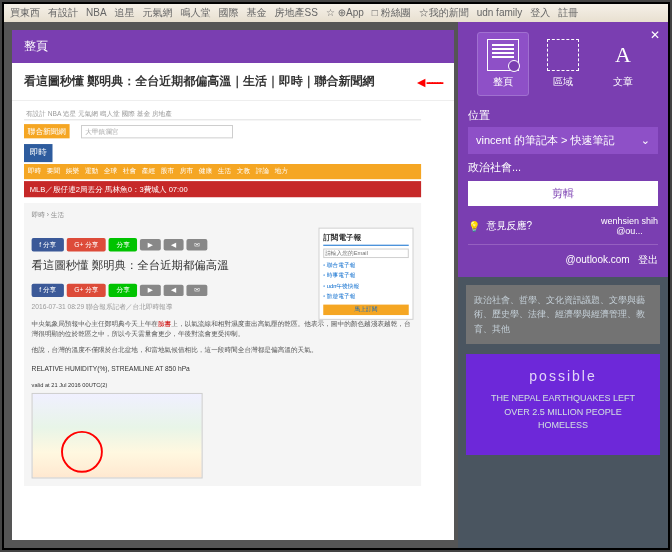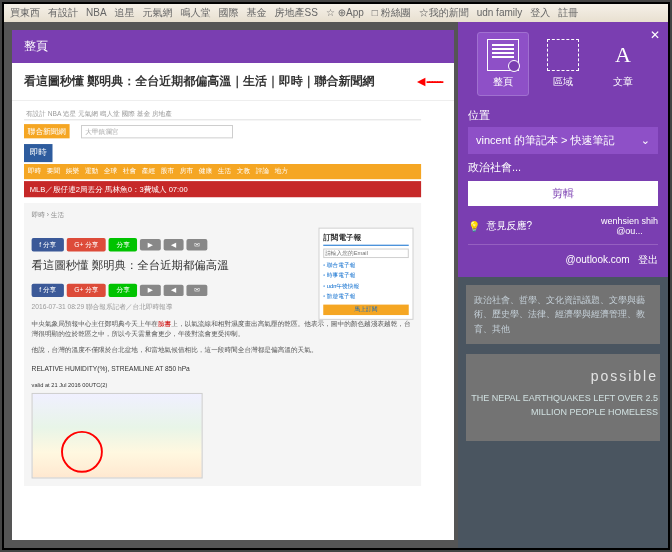--- a/index.html
+++ b/index.html
@@ -3,21 +3,21 @@
 <meta charset="utf-8">
 <style>
 *{margin:0;padding:0;box-sizing:border-box;font-family:"Microsoft JhengHei",Arial,sans-serif}
 body{background:#444;width:672px;height:552px;overflow:hidden;position:relative}
 .outer{border:2px solid #000;width:668px;height:548px;margin:2px;position:relative;background:#fff}
 .menubar{height:18px;background:linear-gradient(#f5f0e8,#e8e0d0);font-size:10px;color:#666;padding:2px 6px;white-space:nowrap;overflow:hidden}
 .menubar span{margin-right:8px}
 .main-area{position:absolute;top:18px;left:0;right:0;bottom:0;background:#555;display:flex}
 .left-panel{flex:1;background:#fff;margin:8px 4px 8px 8px;display:flex;flex-direction:column}
 .panel-header{background:#7a3eb1;color:#fff;padding:8px 12px;font-size:12px}
-.title-row{background:#fff;padding:10px 12px;font-size:12px;font-weight:bold;color:#333;border-bottom:1px solid #eee;display:flex;}
+.title-row{background:#fff;padding:10px 12px;font-size:12px;font-weight:bold;color:#333;border-bottom:1px solid #eee;display:flex;align-items:center}
 .arrow{color:red;font-size:14px;margin-left:auto;letter-spacing:-2px}
 .preview{flex:1;background:#fff;padding:6px 12px;overflow:hidden}
 .mini-page{transform:scale(0.95);transform-origin:top left}
 .mini-nav{height:14px;background:#fff;border-bottom:1px solid #ddd;font-size:7px;color:#999;padding:2px}
 .mini-logo{background:#f5a623;color:#fff;display:inline-block;padding:2px 4px;font-size:8px;margin:4px 0}
 .mini-logo-blue{background:#2e5c9e;color:#fff;padding:3px 6px;font-size:9px;display:inline-block}
 .mini-searchbar{display:inline-block;width:160px;height:14px;border:1px solid #ccc;margin-left:8px;font-size:7px;padding:1px 3px;color:#aaa}
 .mini-tabs{background:#f5a623;height:16px;margin-top:2px;font-size:7px;color:#fff;padding:2px 4px}
 .mini-tabs span{margin-right:6px}
 .mini-red{background:#c62828;color:#fff;font-size:8px;padding:3px 6px;margin-top:2px}
@@ -58,21 +58,21 @@
 .location-select{background:#8e50c7;padding:6px 8px;font-size:11px;display:flex;align-items:center;cursor:pointer}
 .location-select .chev{margin-left:auto}
 .copy-btn{background:#fff;color:#7a3eb1;text-align:center;padding:5px;font-size:11px;margin-top:6px;cursor:pointer}
 .feedback-row{display:flex;align-items:center;font-size:10px;margin-top:10px;gap:6px}
 .feedback-row .bulb{color:#ffd700}
 .feedback-row .user{margin-left:auto;text-align:center;font-size:9px}
 .divider{border-top:1px solid #9560c0;margin:8px 0}
 .signout-row{text-align:right;font-size:10px}
 .bg-content{flex:1;background:#4a5560;padding:8px;overflow:hidden}
 .tag-box{background:#737373;color:#c5d0d8;font-size:9px;padding:8px;line-height:1.6;margin-bottom:10px}
-.possible-ad{background:#737373;color:#fff;padding:14px 2px;text-align:right;font-size:9px}
+.possible-ad{background:#6d28d9;color:#fff;padding:14px 24px;text-align:center;font-size:9px}
 .possible-ad .brand{font-size:14px;letter-spacing:2px;margin-bottom:8px;opacity:0.8}
 .possible-ad .msg{font-size:9px;line-height:1.5;color:#d0e0e0;margin-bottom:8px}
 .rebuild-btn{border:1px solid #fff;padding:4px 8px;font-size:8px;display:inline-block}
 </style>
 </head>
 <body>
 
 <div class="outer">
   <div class="menubar">
     <span>買東西</span><span>有設計</span><span>NBA</span><span>追星</span><span>元氣網</span><span>鳴人堂</span><span>國際</span><span>基金</span><span>房地產SS</span><span>☆ ⊕App</span><span>□ 粉絲團</span><span>☆我的新聞</span><span>udn family</span><span>登入</span><span>註冊</span>

